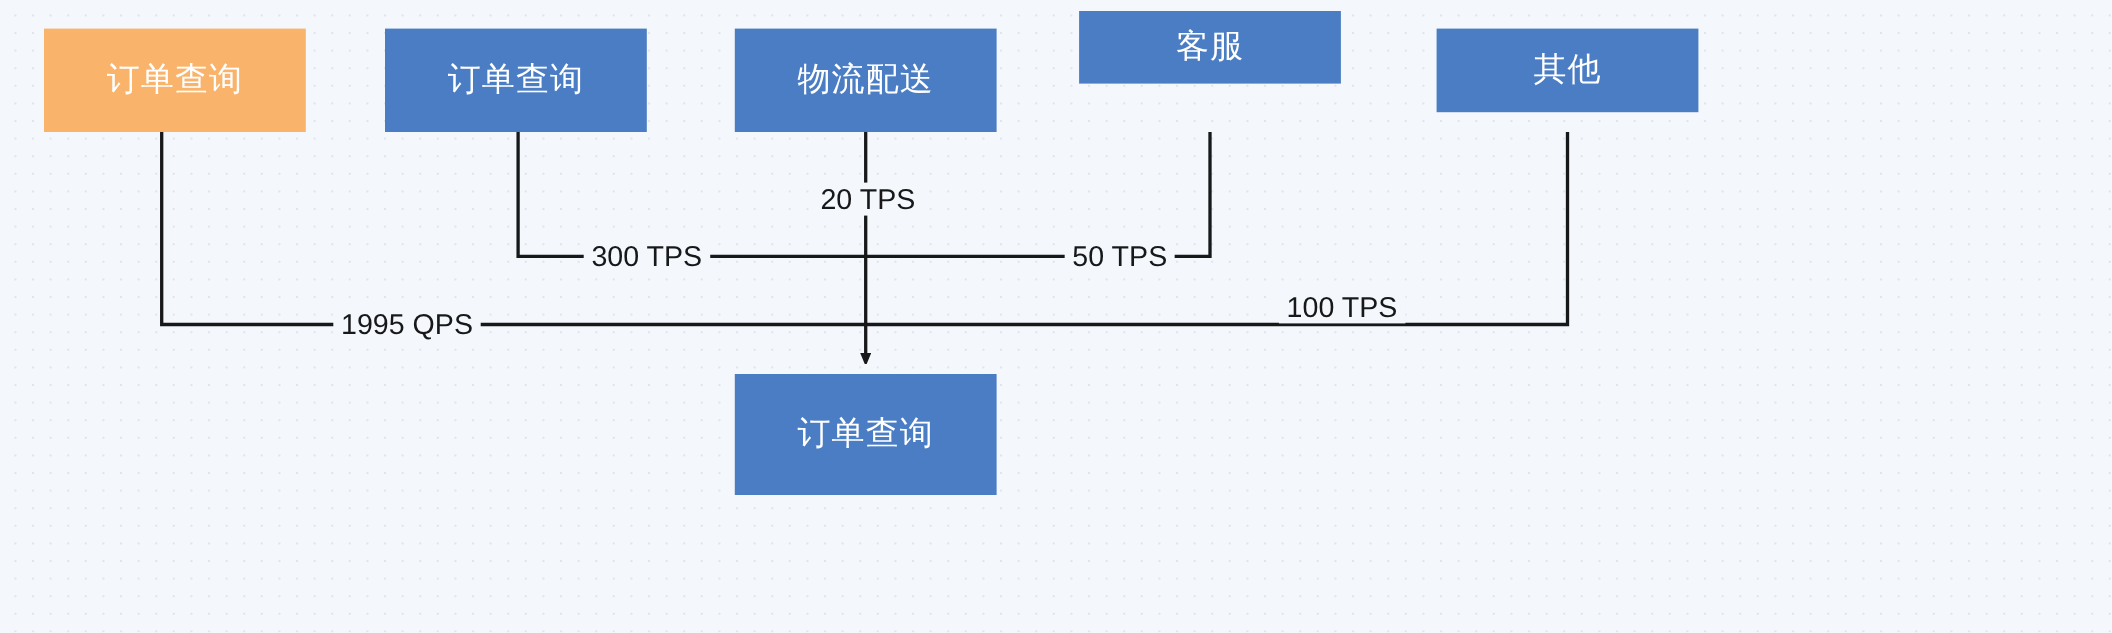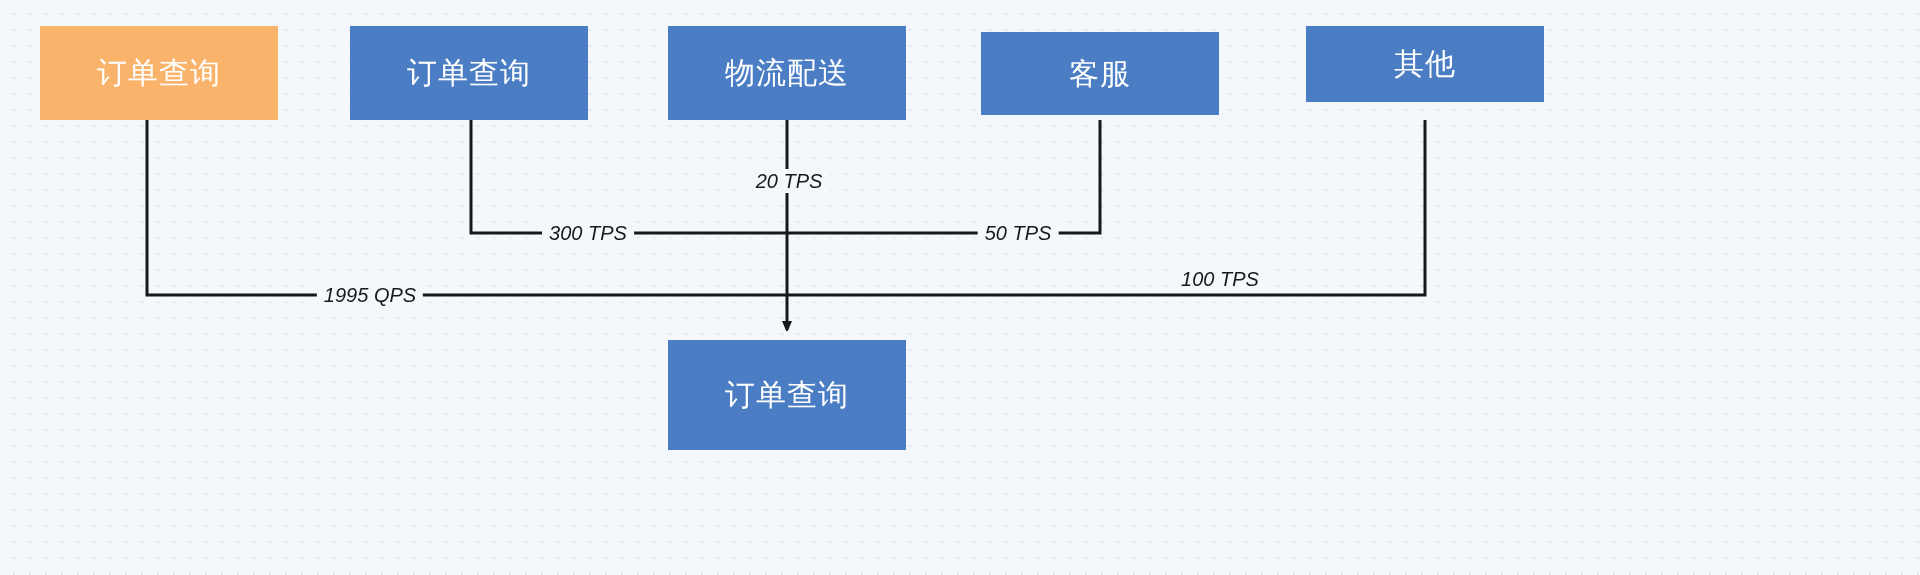--- a/index.html
+++ b/index.html
@@ -42,27 +42,26 @@
     line-height: 1;
     user-select: none;
   }
   .node.blue   { background: #4a7dc4; }
   .node.orange { background: #f9b36b; }
 
   .edge-label {
     position: absolute;
     transform: translate(-50%, -50%);
     color: #17181a;
-    font-size: 20px;
+    font-size: 26px;
     line-height: 1;
     white-space: nowrap;
     background: #f4f7fb;
     padding: 2px 7px;
     user-select: none;
-    font-style: italic;
   }
 </style>
 </head>
 <body>
 
 <div id="canvas">
 
   <svg id="edges" viewBox="0 0 1920 575" width="1920" height="575" xmlns="http://www.w3.org/2000/svg">
     <defs>
       <marker id="arrowhead" markerWidth="10" markerHeight="10" refX="6" refY="5" orient="auto" markerUnits="userSpaceOnUse">
@@ -86,21 +85,21 @@
   </div>
 
   <div class="node blue" style="left:350px; top:26px; width:238px; height:94px;">
     <span>订单查询</span>
   </div>
 
   <div class="node blue" style="left:668px; top:26px; width:238px; height:94px;text-align:right;">
     <span>物流配送</span>
   </div>
 
-  <div class="node blue" style="left:981px; top:32px; width:238px; height:83px;">
+  <div class="node blue" style="left:981px; top:10px; width:238px; height:66px;">
     <span>客服</span>
   </div>
 
   <div class="node blue" style="left:1306px; top:26px; width:238px; height:76px;">
     <span>其他</span>
   </div>
 
   <div class="node blue" style="left:668px; top:340px; width:238px; height:110px;">
     <span>订单查询</span>
   </div>

